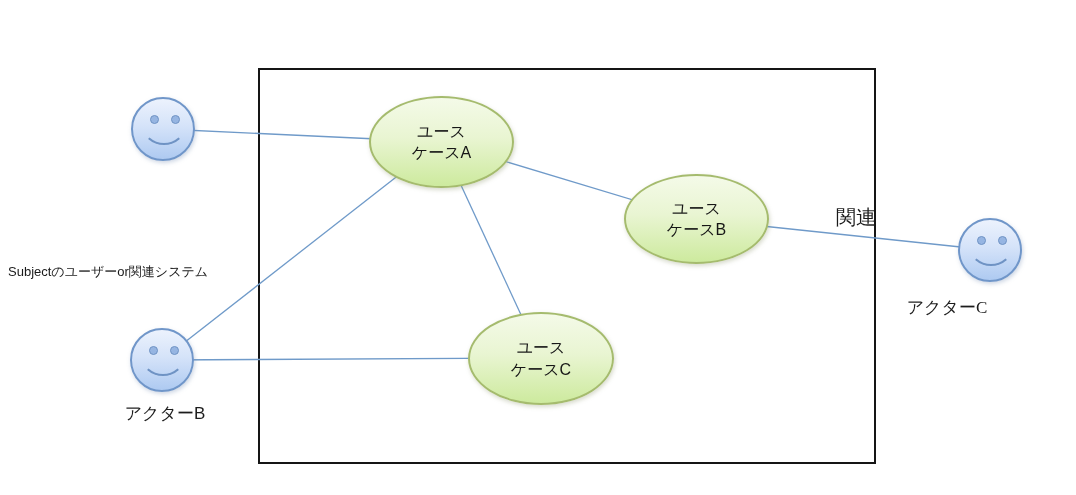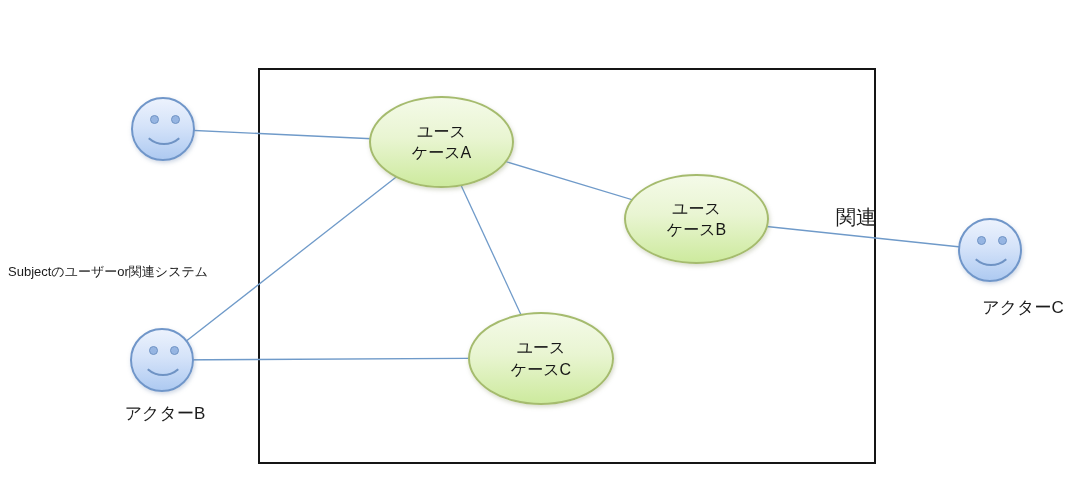--- a/index.html
+++ b/index.html
@@ -110,21 +110,21 @@
   .label {
     position: absolute;
     font-size: 17px;
     color: #1c1c1c;
     text-align: center;
     z-index: 5;
     white-space: nowrap;
   }
   #actor-a-label { left: 115px; top: 177px; width: 100px; }
   #actor-b-label { left: 115px; top: 402px; width: 100px; }
-  #actor-c-label { left: 970px; top: 296px; width: 106px; }
+  #actor-c-label { left: 894px; top: 296px; width: 106px; font-family: Liberation Serif, serif; }
 
   #subject-note {
     position: absolute;
     left: 570px; top: 87px;
     font-size: 24px;
     line-height: 1.35;
     white-space: pre-line;
     color: #1a1a1a;
     z-index: 5;
   }

